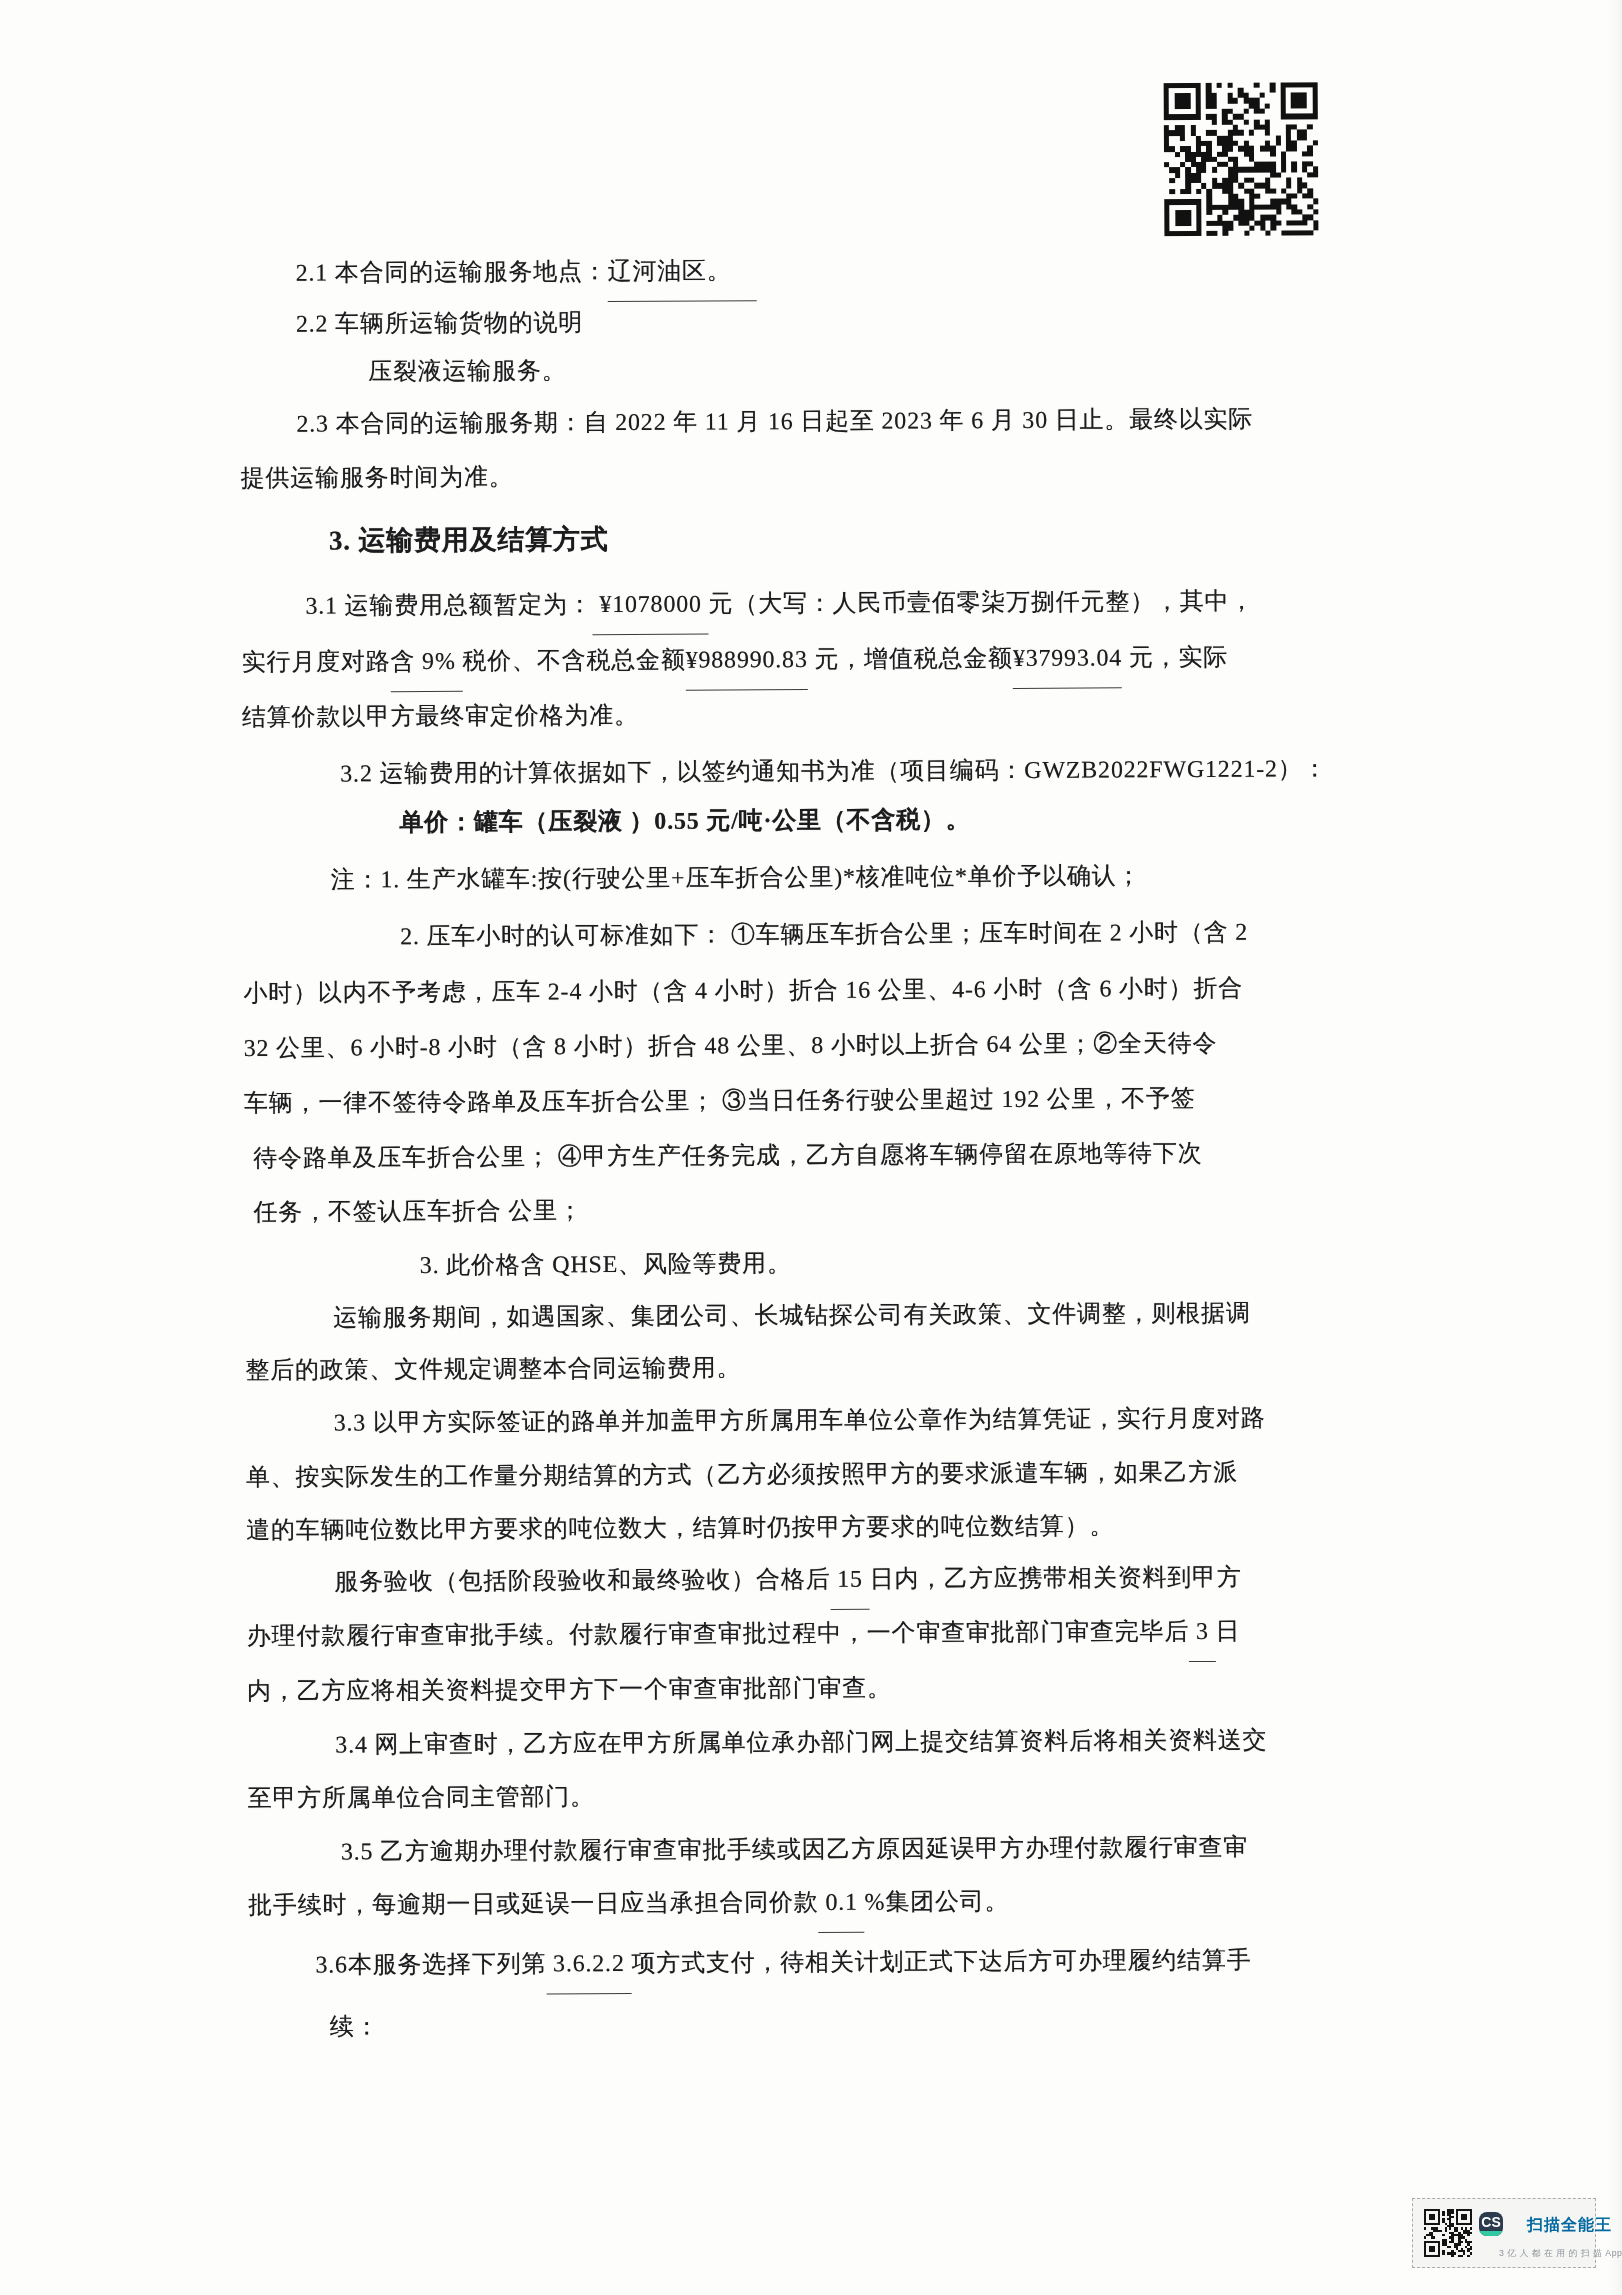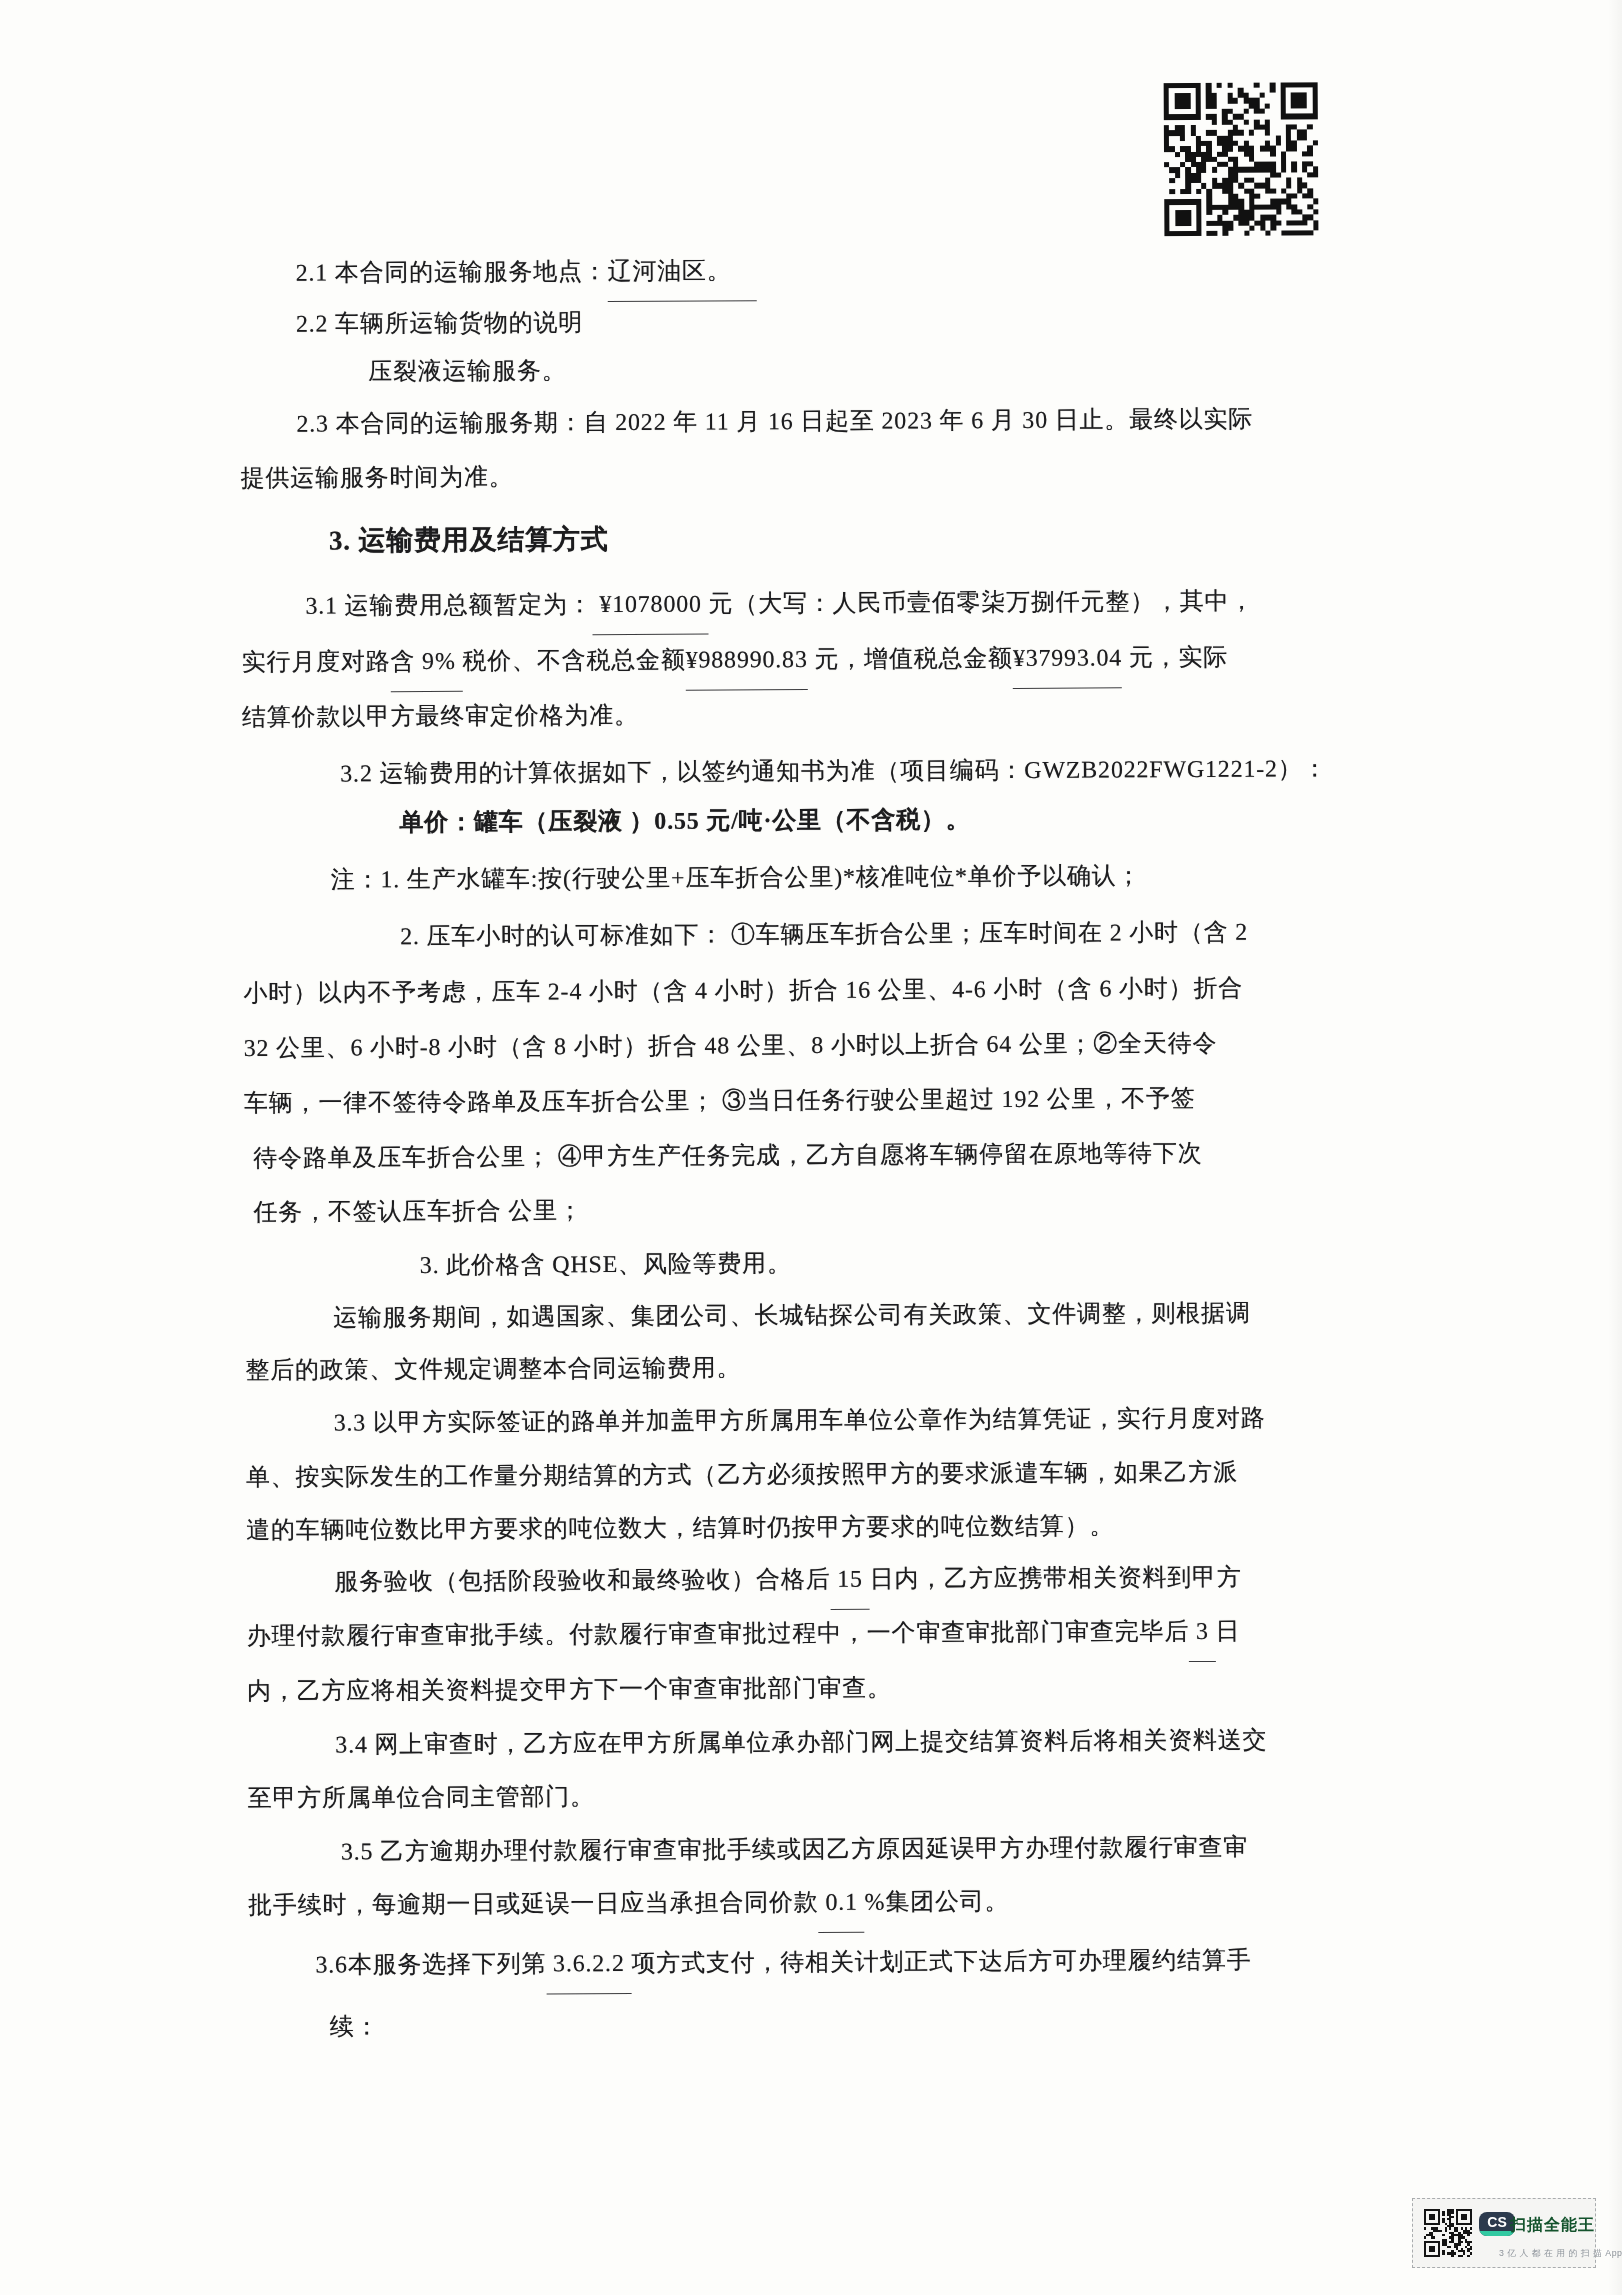--- a/index.html
+++ b/index.html
@@ -43,31 +43,31 @@
   .wm{
     position:absolute;left:1412px;top:2198px;width:184px;height:70px;
     box-sizing:border-box;
     border:1px dashed #a9acae;
     background:#f5f5f3;
     font-family:"Liberation Sans","DejaVu Sans",sans-serif;
   }
   .wm-qr{position:absolute;left:11.4px;top:10.3px;width:48px;height:48px;}
   .wm-qr rect{fill:#141414;}
   .cs-badge{
-    position:absolute;left:66px;top:13px;width:16px;height:24px;
-    background:#2c3a4d;border-radius:8px;overflow:hidden;padding-left:20px;
+    position:absolute;left:66px;top:13px;width:24px;height:24px;
+    background:#2c3a4d;border-radius:8px;overflow:hidden;
   }
   .cs-badge .cs-txt{
     position:absolute;top:0.5px;left:0;right:0;text-align:center;
     color:#ffffff;font-weight:bold;font-size:14px;line-height:19.6px;
   }
   .cs-strip{position:absolute;left:0;right:0;bottom:0;height:4.6px;background:#31c9a1;}
   .wm-title{
-    position:absolute;left:97px;top:15.5px;
-    font-size:16px;font-weight:bold;color:#14532d;letter-spacing:1px;white-space:nowrap;
+    position:absolute;left:114px;top:15.5px;
+    font-size:16px;font-weight:bold;color:#0369a1;letter-spacing:1px;white-space:nowrap;
   }
   .wm-sub{
     position:absolute;left:66px;top:49px;
     font-size:8.8px;color:#8e949b;letter-spacing:0.5px;white-space:nowrap;margin-left:20px;
   }
 </style>
 </head>
 <body>
 
 <div class="page">

